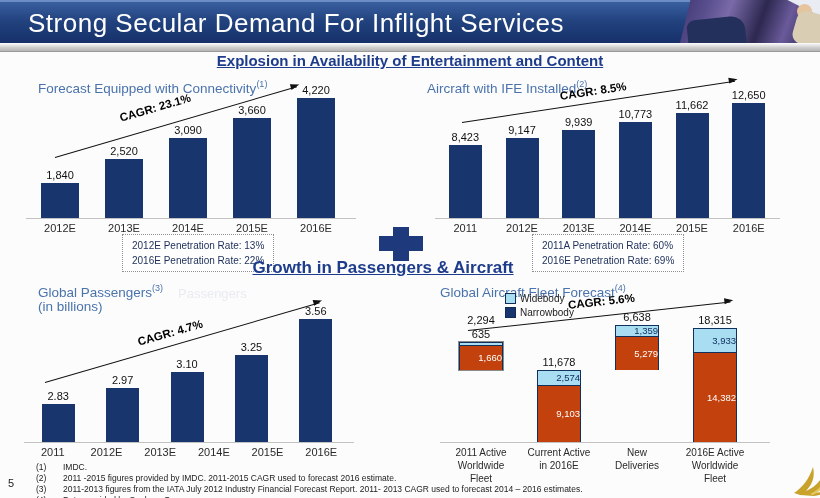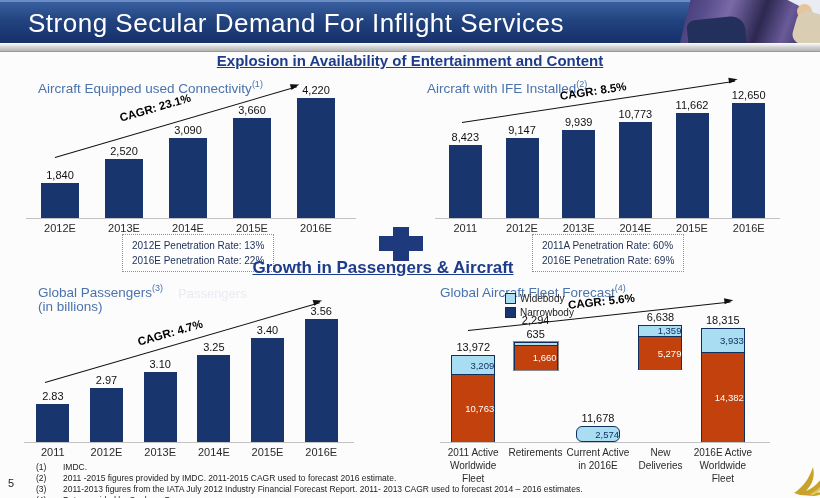--- a/index.html
+++ b/index.html
@@ -76,21 +76,21 @@
     <div class="stripe"></div>
     <div class="face"></div>
     <div class="body"></div>
   </div>
   <div class="bevel"></div>
 
   <div class="sec" style="left:0;width:820px;top:52px;font-size:15px;">Explosion in Availability of Entertainment and Content</div>
 
   <div>
     <div class="ctitle" style="left:38px;top:79px;">
-      <span>Aircraft Equipped used Connectivity</span><sup>(1)</sup>
+      <span>Forecast Equipped with Connectivity</span><sup>(1)</sup>
     </div>
     <div class="arrow" style="left:55px;top:157px;width:252px;transform:rotate(-16.3deg);"></div>
     <div class="cagr" style="left:120px;top:112px;transform:rotate(-16.3deg);">CAGR: 23.1%</div>
     <div class="cols c1" style="left:28px;top:85px;width:320px;height:133px;">
       <div class="col">
         <div class="val">1,840</div>
         <div class="bar" style="height: 35px;"></div>
       </div>
       <div class="col">
         <div class="val">2,520</div>
@@ -196,24 +196,20 @@
       </div>
       <div class="col">
         <div class="val">3.10</div>
         <div class="bar" style="height: 69.6px;"></div>
       </div>
       <div class="col">
         <div class="val">3.25</div>
         <div class="bar" style="height: 87px;"></div>
       </div>
       <div class="col">
-        <div class="val">3.40</div>
-        <div class="bar" style="height: 104.4px;"></div>
-      </div>
-      <div class="col">
         <div class="val">3.56</div>
         <div class="bar" style="height: 123px;"></div>
       </div>
     </div>
     <div class="axis" style="left:24px;top:442px;width:330px;"></div>
     <div class="xrow" style="left:26px;top:446px;width:322px;">
       <div class="xlab">2011</div>
       <div class="xlab">2012E</div>
       <div class="xlab">2013E</div>
       <div class="xlab">2014E</div>
@@ -234,49 +230,41 @@
       <div class="lrow">
         <span class="sw" style="background:#18366d;"></span>
         <span>Narrowbody</span>
       </div>
     </div>
     <div class="arrow" style="left:468px;top:330px;width:264px;transform:rotate(-6.2deg);"></div>
     <div class="cagr" style="left:568px;top:299px;transform:rotate(-6.2deg);">CAGR: 5.6%</div>
 
     <div class="cols" style="left:442px;top:300px;width:312px;height:142px;">
 
-      <div class="col">
-        <div class="val">13,972</div>
-        <div class="stack">
-          <div class="seg wb" style="height: 19.9px;">
-            <span>3,209</span>
-          </div>
-          <div class="seg nb" style="height: 66.7px;">
-            <span>10,763</span>
-          </div>
-        </div>
-      </div>
 
       <div class="col">
         <div class="val">2,294</div>
         <div class="val">635</div>
         <div class="stack" style="outline:1px solid #8a8a8a;">
           <div class="seg wb thin" style="height: 3.9px;"></div>
           <div class="seg nb" style="height: 24px;">
             <span>1,660</span>
           </div>
         </div>
         <div class="spacer" style="height: 72.4px;"></div>
       </div>
 
       <div class="col">
         <div class="val">11,678</div>
         <div class="stack">
-          <div class="seg wb" style="height: 16px; border-radius: 6px;">
+          <div class="seg wb" style="height: 16px;">
             <span>2,574</span>
+          </div>
+          <div class="seg nb" style="height: 56.4px;">
+            <span>9,103</span>
           </div>
         </div>
       </div>
 
       <div class="col">
         <div class="val">6,638</div>
         <div class="stack">
           <div class="seg wb" style="height: 8.4px;">
             <span>1,359</span>
           </div>
@@ -300,23 +288,20 @@
       </div>
     </div>
     <div class="axis" style="left:440px;top:442px;width:330px;"></div>
     <div class="xrow" style="left:442px;top:446px;width:312px;">
       <div class="xlab-multi">
         <span>2011 Active</span>
         <span>Worldwide</span>
         <span>Fleet</span>
       </div>
       <div class="xlab-multi">
-        <span>Retirements</span>
-      </div>
-      <div class="xlab-multi">
         <span>Current Active</span>
         <span>in 2016E</span>
       </div>
       <div class="xlab-multi">
         <span>New</span>
         <span>Deliveries</span>
       </div>
       <div class="xlab-multi">
         <span>2016E Active</span>
         <span>Worldwide</span>

